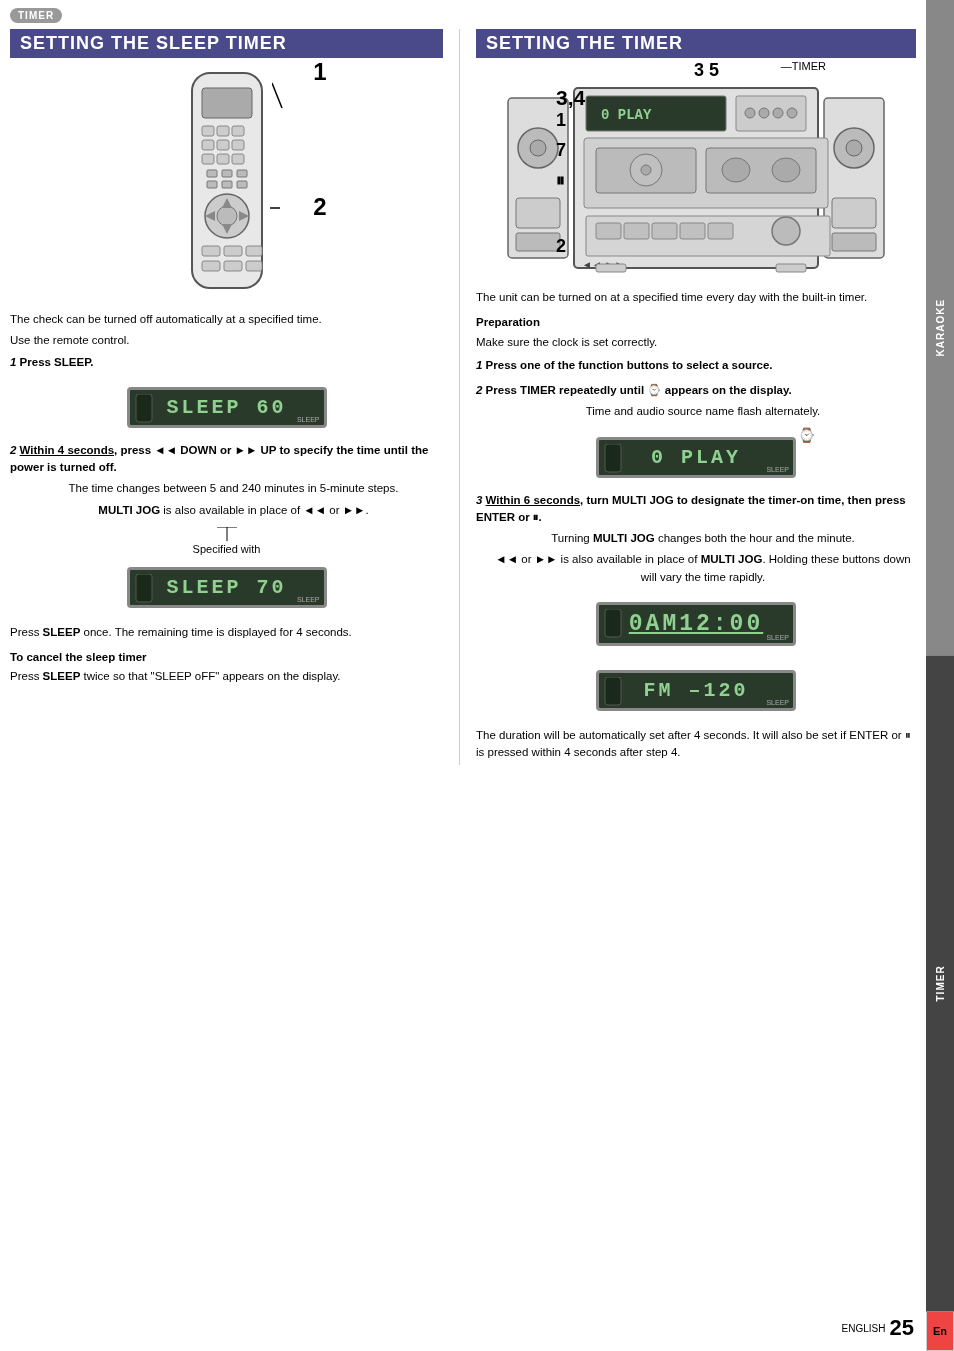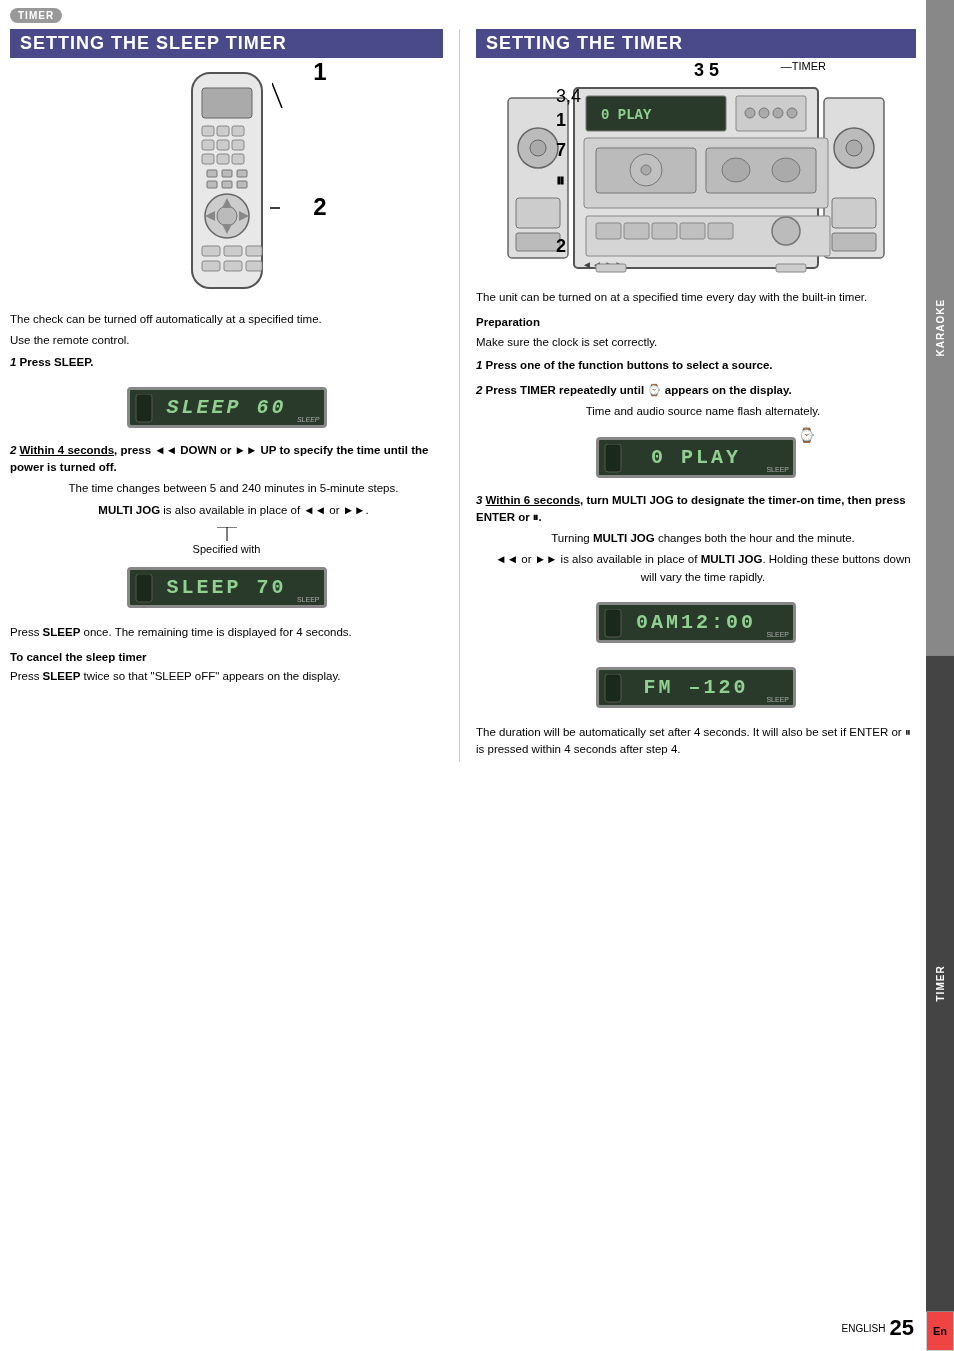--- a/index.html
+++ b/index.html
@@ -281,21 +281,21 @@
         </div>
       </div>
 
       <p>The check can be turned off automatically at a specified time.</p>
       <p><span>Use the remote control.</span></p>
 
       <div class="step">
         <p><span class="step-num">1 </span><span class="step-title">Press SLEEP.</span></p>
       </div>
 
-      <div style="display:flex;justify-content:flex-end;margin:6px 0;font-style:italic;">
+      <div style="display:flex;justify-content:flex-end;margin:6px 0;">
         <div class="display-screen">
 
           <div style="position:absolute;left:4px;top:4px;">
             <svg width="20" height="30">
               <rect x="2" y="0" width="16" height="28" rx="3" fill="#1a2a1a" stroke="#555" stroke-width="1"></rect>
             </svg>
           </div>
           <span class="display-text">SLEEP 60</span>
           <div style="position:absolute;right:4px;bottom:2px;font-size:7px;color:#aaa;">SLEEP</div>
         </div>
@@ -398,21 +398,21 @@
 
             <text x="76" y="200" font-size="10" fill="#444">◄◄ ►► </text>
 
             <rect x="90" y="196" width="30" height="8" rx="2" fill="#ccc" stroke="#888"></rect>
             <rect x="270" y="196" width="30" height="8" rx="2" fill="#ccc" stroke="#888"></rect>
           </svg>
 
           
           <div style="position:absolute; top:-8px; left:188px; font-size:18px; font-weight:bold;">3 5</div>
           <div style="position:absolute; top:-8px; right:60px; font-size:11px;">—TIMER</div>
-          <div style="position:absolute; top:18px; left:50px; font-size:18px; font-weight:normal;">3,4</div>
+          <div style="position:absolute; top:18px; left:50px; font-size:21px; font-weight:bold;">3,4</div>
           <div style="position:absolute; top:42px; left:50px; font-size:18px; font-weight:bold;">1</div>
           <div style="position:absolute; top:72px; left:50px; font-size:18px; font-weight:bold;">7</div>
           <div style="position:absolute; top:102px; left:50px; font-size:18px; font-weight:bold;">⏸</div>
           <div style="position:absolute; top:168px; left:50px; font-size:18px; font-weight:bold;">2</div>
         </div>
       </div>
 
       <p>The unit can be turned on at a specified time every day with the built-in timer.</p>
 
       <p class="sub-heading">Preparation</p>
@@ -453,21 +453,21 @@
         </div>
       </div>
 
       <div style="display:flex;justify-content:center;margin:6px 0;">
         <div class="display-screen">
           <div style="position:absolute;left:4px;top:4px;">
             <svg width="20" height="30">
               <rect x="2" y="0" width="16" height="28" rx="3" fill="#1a2a1a" stroke="#555" stroke-width="1"></rect>
             </svg>
           </div>
-          <span class="display-text" style="font-size:20px;">0AM12:00</span>
+          <span class="display-text" style="font-size:23px;text-decoration:underline;">0AM12:00</span>
           <div style="position:absolute;right:4px;bottom:2px;font-size:7px;color:#aaa;">SLEEP</div>
         </div>
       </div>
 
       <div class="step">
       </div>
 
       <div style="display:flex;justify-content:center;margin:6px 0;">
         <div class="display-screen">
           <div style="position:absolute;left:4px;top:4px;">

